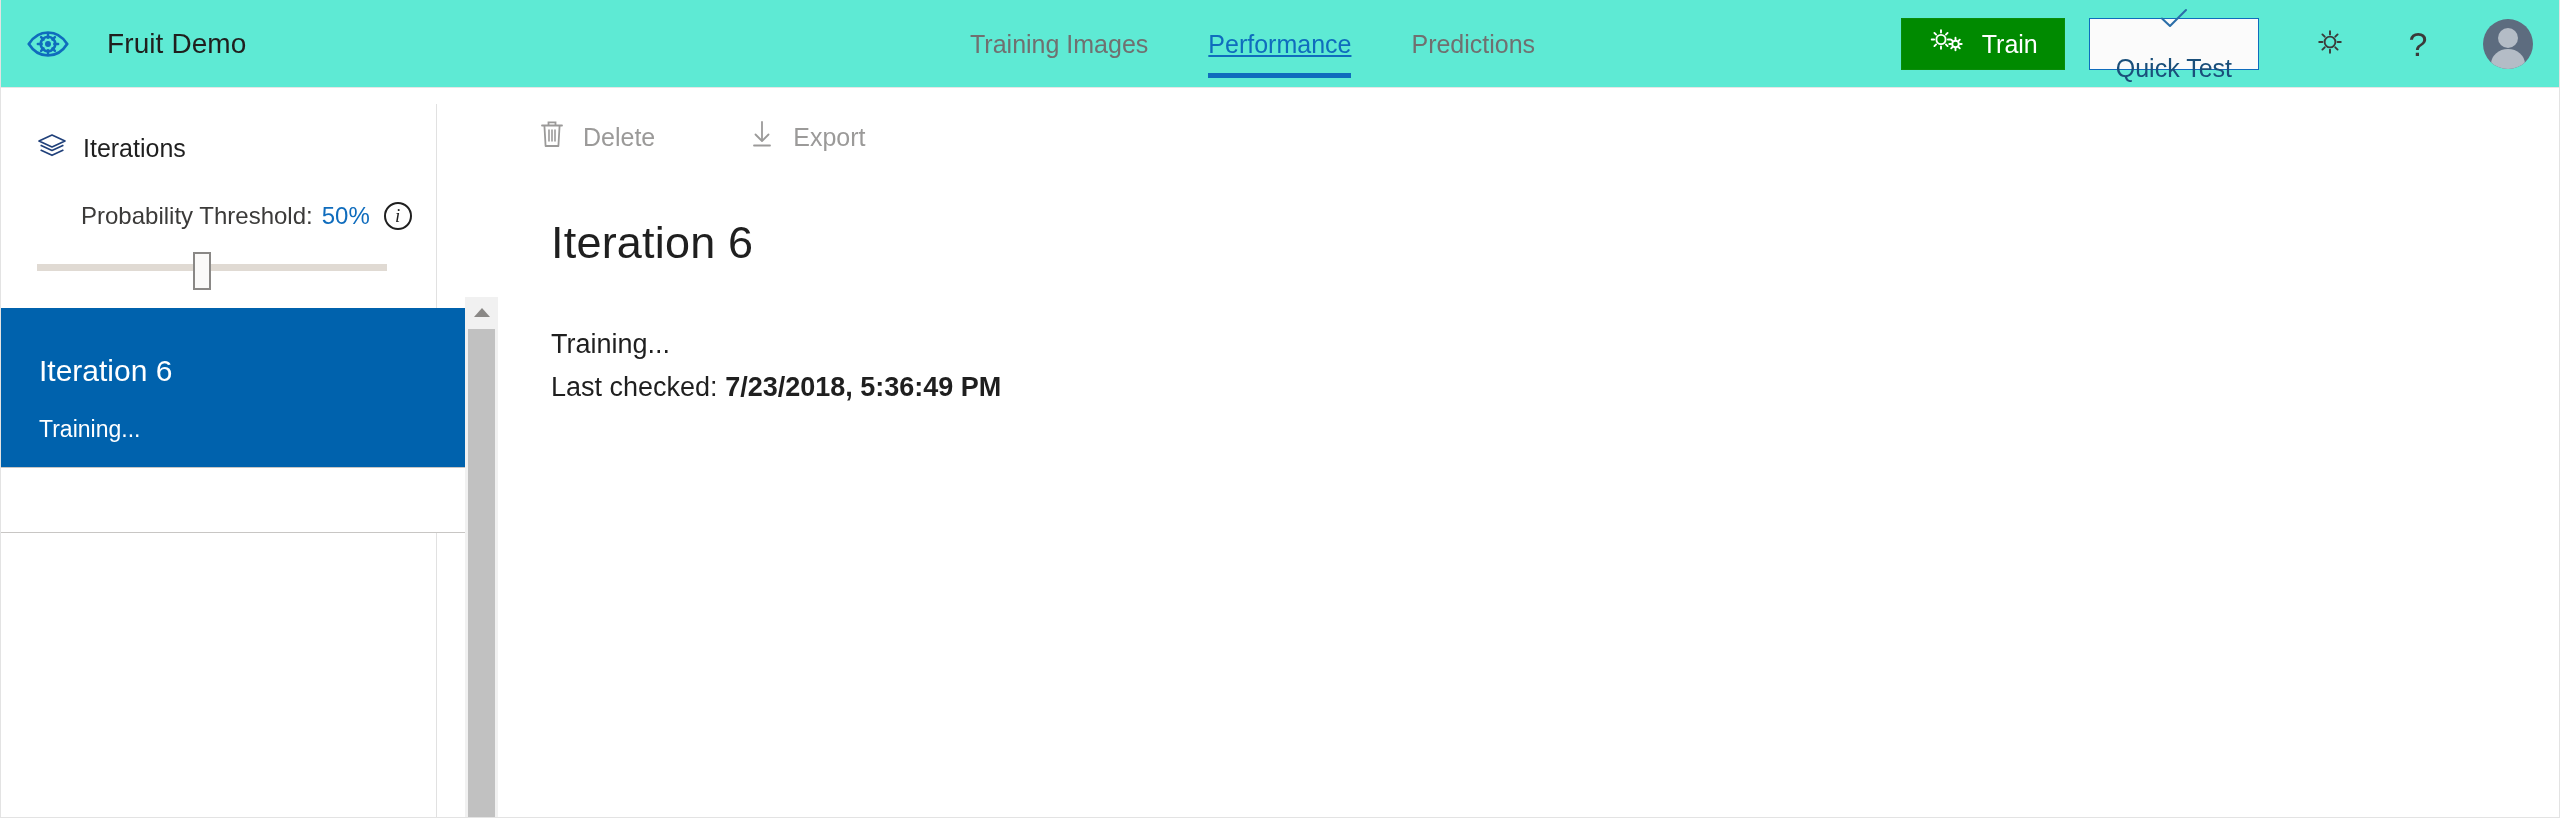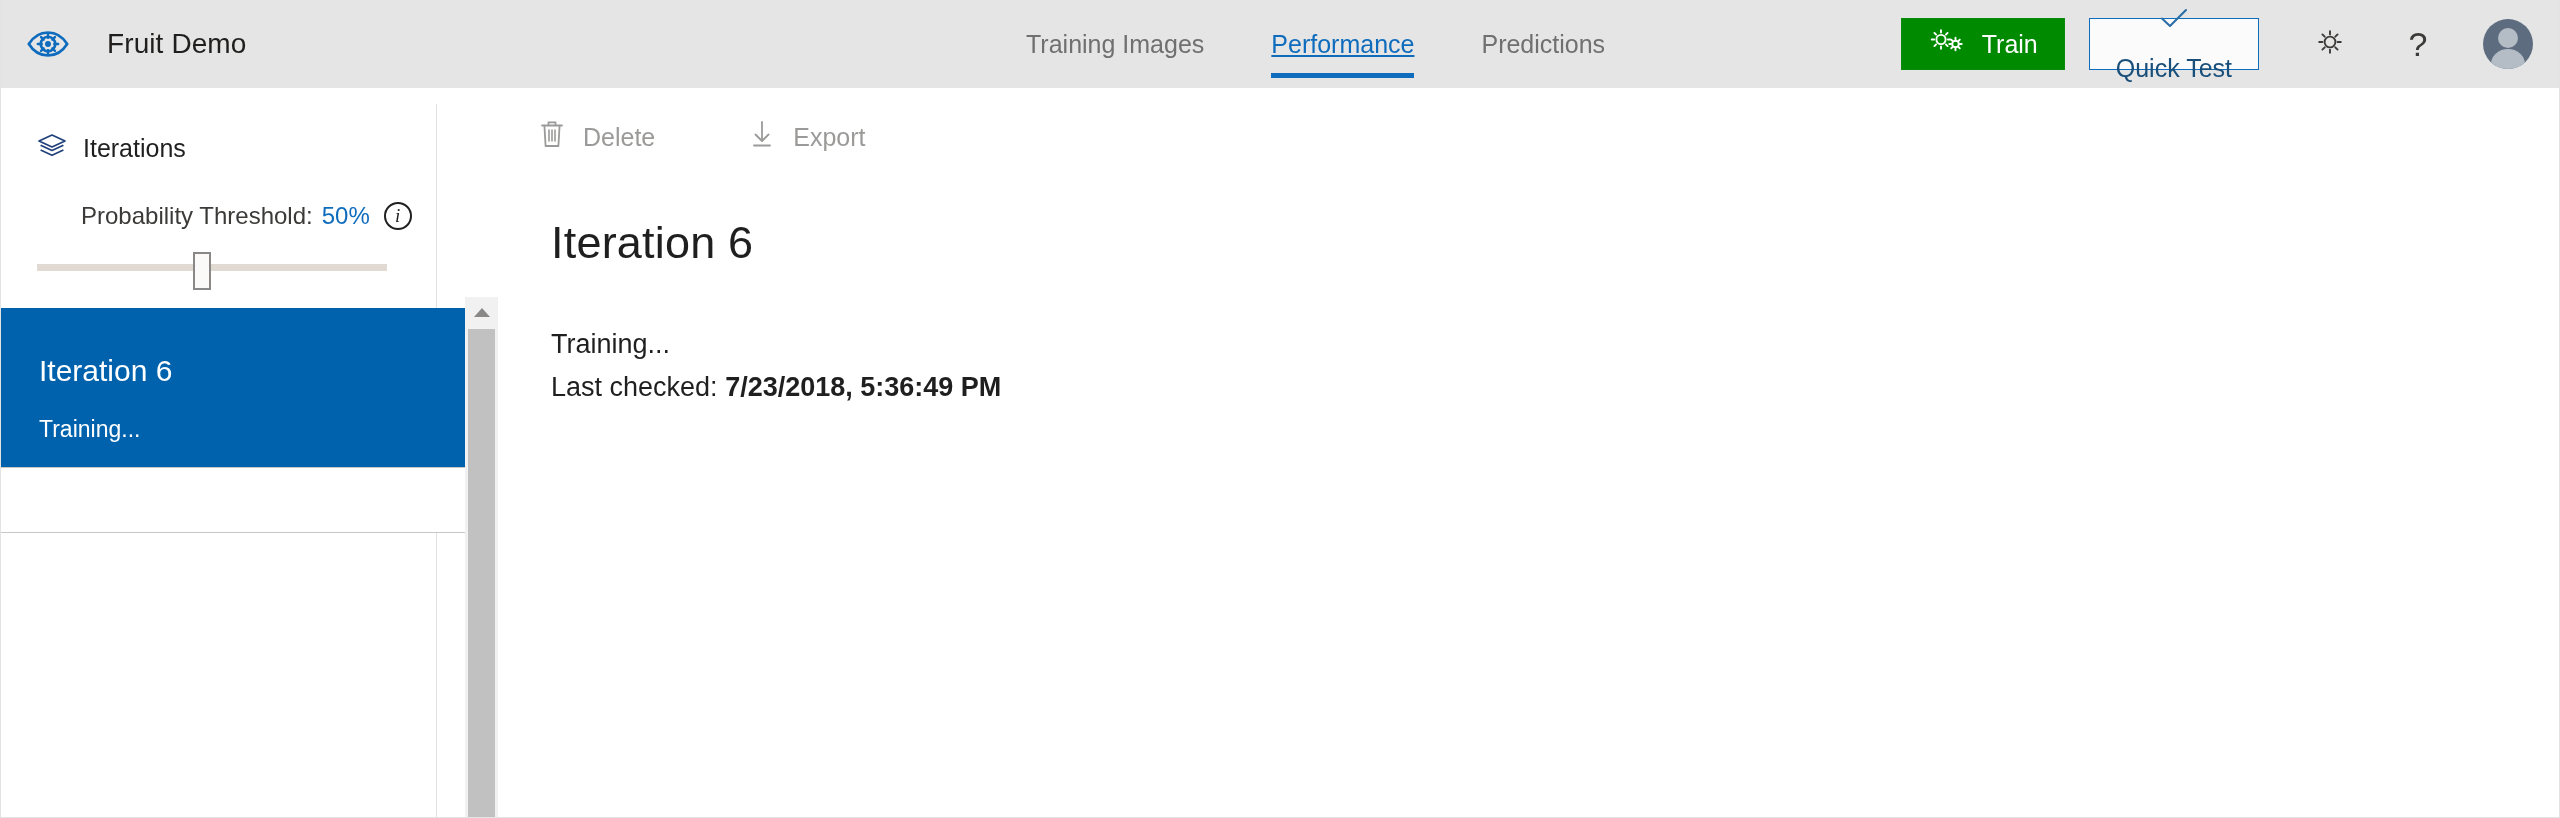--- a/index.html
+++ b/index.html
@@ -15,38 +15,38 @@
     background: #ffffff;
     border: 1px solid #e3e3e3;
     border-top: none;
     overflow: hidden;
   }
 
   
   .header {
     position: absolute; left: 0; top: 0;
     width: 2560px; height: 88px;
-    background: #e5e5e5;
+    background: #5eead4;
     border-bottom: 1px solid #e6e6e6;
     display: flex; align-items: center; text-align: right;
   }
   .brand {
     display: flex; align-items: center;
     position: absolute; left: 24px; top: 0; height: 88px;
   }
   .brand-logo { width: 46px; height: 46px; display:block; }
   .brand-title {
     margin-left: 36px;
     font-size: 28px; color: #201f1e; font-weight: 400;
     letter-spacing: .1px; white-space: nowrap;
   }
 
   .nav-tabs {
-    position: absolute; left: 1025px; top: 0; height: 88px;
-    display: flex; align-items: center; gap: 11px;
+    position: absolute; left: 969px; top: 0; height: 88px;
+    display: flex; align-items: center; gap: 4px;
   }
   .tab {
     position: relative; height: 88px;
     display: flex; align-items: center;
     padding: 0 0px; margin-right: 56px;
     font-size: 25px; color: #707070; cursor: pointer;
     white-space: nowrap;
   }
   .tab:last-child { margin-right: 0; }
   .tab.active { color: #0f6cbd; text-decoration: underline; }

